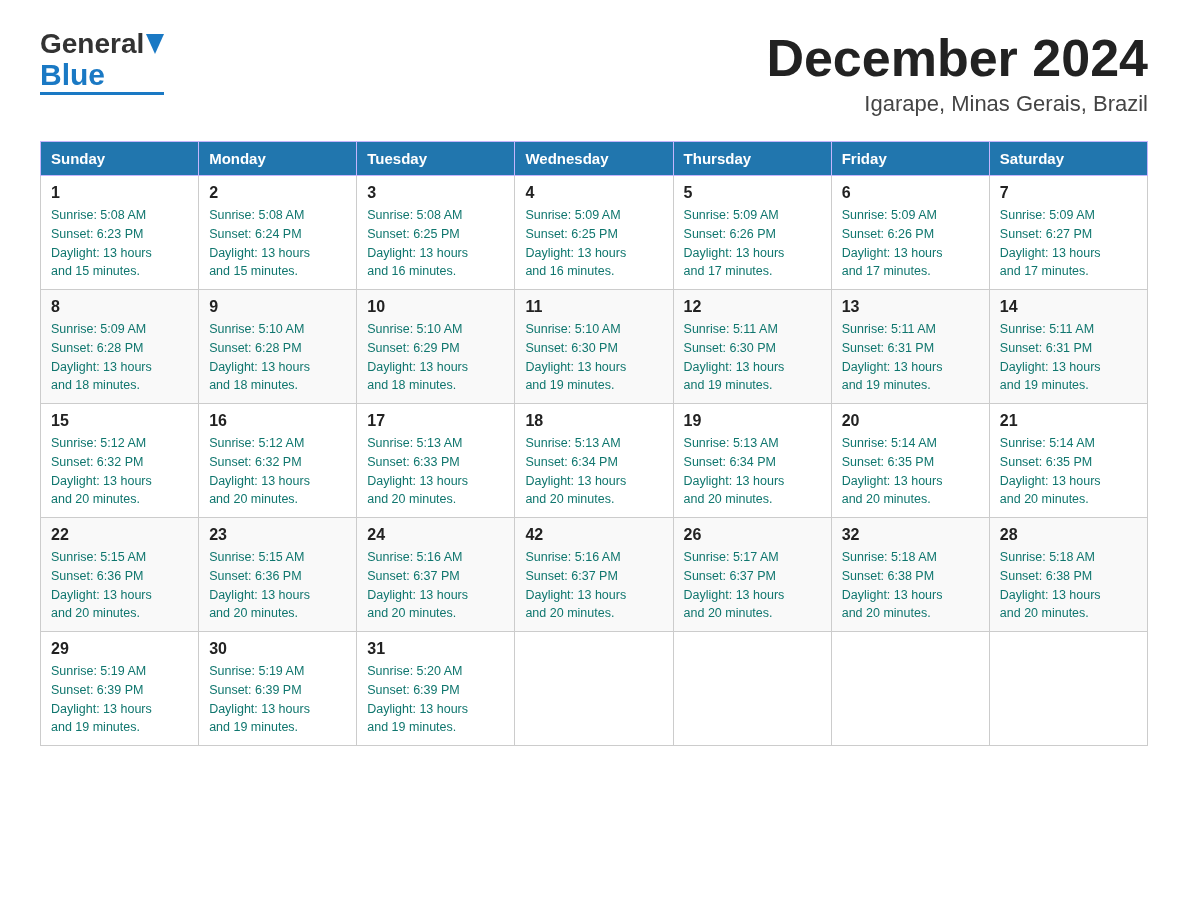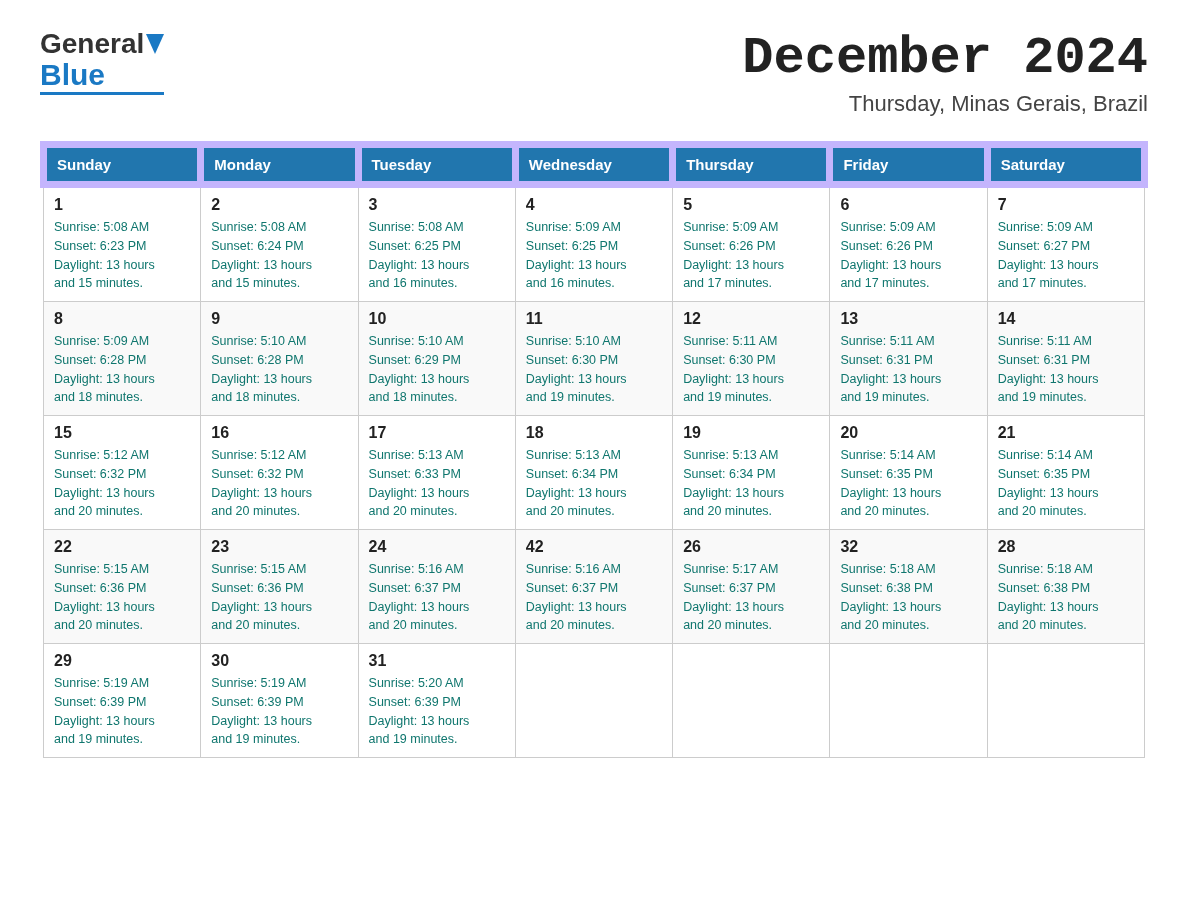--- a/index.html
+++ b/index.html
@@ -33,40 +33,39 @@
       align-items: center;
     }
     .title-block {
       text-align: right;
     }
     .calendar-title {
       font-size: 52px;
       font-weight: bold;
       color: #222;
       line-height: 1.1;
-      font-family: Liberation Mono, monospace;
     }
     .calendar-subtitle {
       font-size: 22px;
       color: #444;
       margin-top: 4px;
     }
     table {
       width: 100%;
       border-collapse: collapse;
       table-layout: fixed;
     }
     thead tr th {
       background-color: #2176ae;
       color: #fff;
       font-size: 15px;
       font-weight: bold;
       padding: 8px 10px;
       text-align: left;
-      border: 7px solid #c4b5fd;
+      border: 1px solid #c4b5fd;
     }
     tbody tr td {
       vertical-align: top;
       padding: 8px 10px;
       border: 1px solid #ccc;
       font-size: 13px;
       color: #222;
       height: 110px;
     }
     tbody tr:nth-child(even) td {
@@ -110,21 +109,21 @@
         </svg>
       </span>
     </div>
     <div class="logo-line">
       <span class="logo-blue-word" style="font-size:30px; font-weight:bold; color:#1a79c4;">Blue</span>
     </div>
     <div class="logo-underline"></div>
   </div>
   <div class="title-block">
     <div class="calendar-title">December 2024</div>
-    <div class="calendar-subtitle">Thursday, Minas Gerais, Brazil</div>
+    <div class="calendar-subtitle">Igarape, Minas Gerais, Brazil</div>
   </div>
 </div>
 
 <table>
   <thead>
     <tr>
     <th>Sunday</th>
         <th>Monday</th>
         <th>Tuesday</th>
         <th>Wednesday</th>

